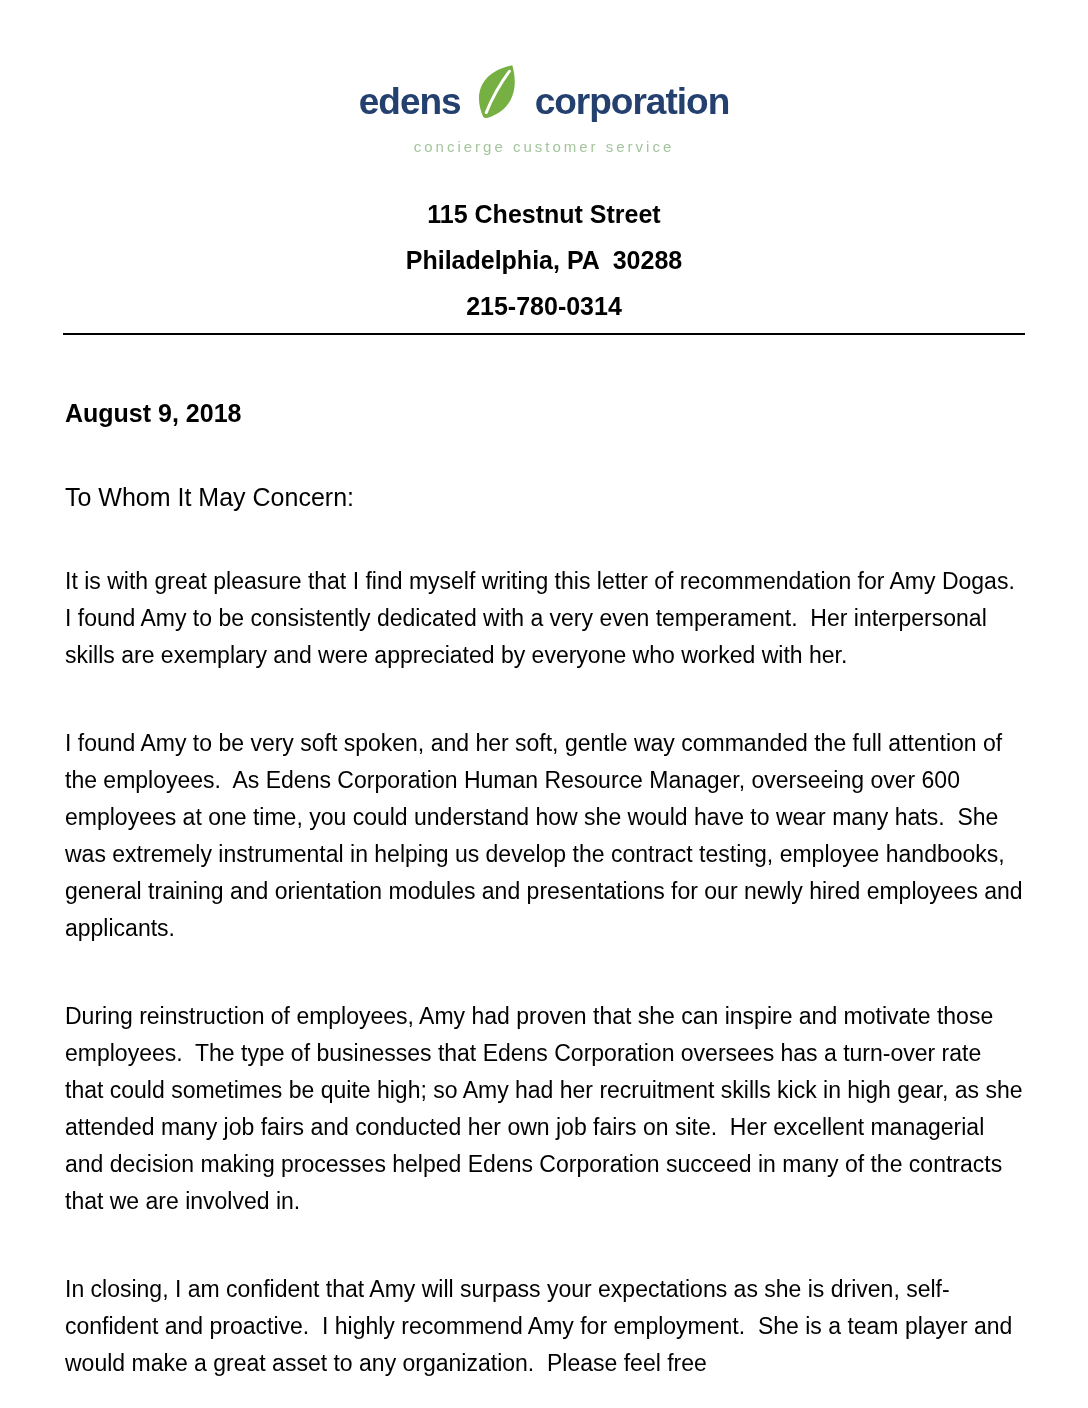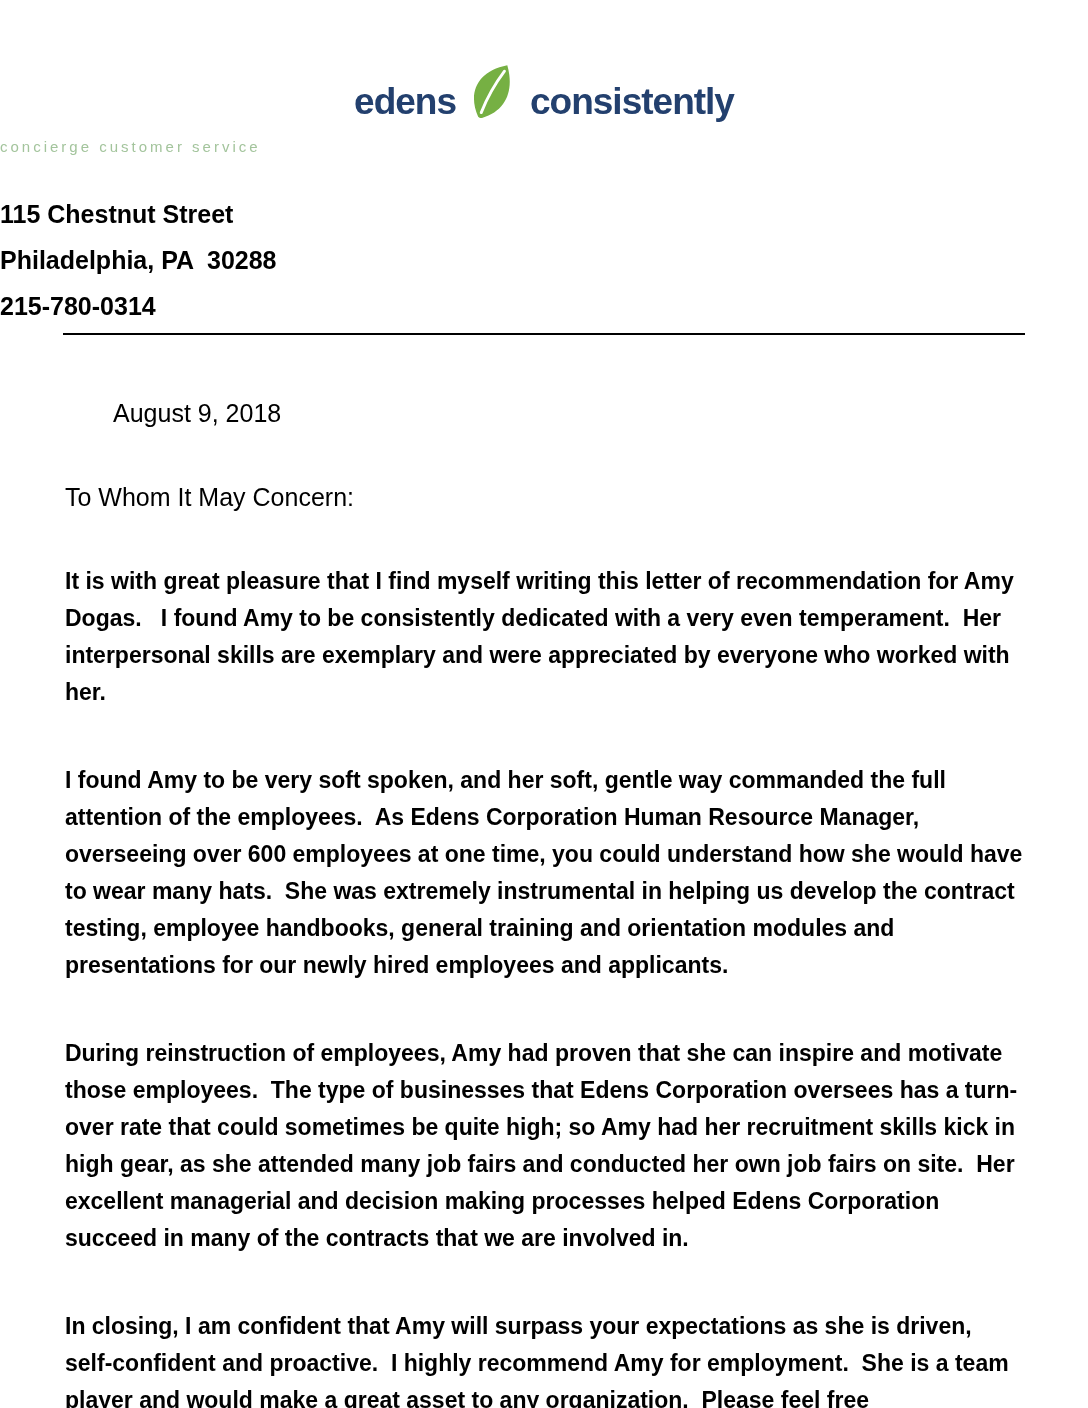--- a/index.html
+++ b/index.html
@@ -14,21 +14,21 @@
   html, body { background: #ffffff; }
   .page {
     width: 1088px;
     height: 1408px;
     margin: 0 auto;
     background: var(--bg);
     font-family: "Liberation Sans", sans-serif;
     color: var(--text);
     overflow: hidden;
   }
-  .letterhead { padding-top: 70px; }
+  .letterhead { padding-top: 70px; text-align: center; }
   .logo-row {
     display: flex;
     align-items: center;
     justify-content: center;
     gap: 10px;
     height: 62px;
   }
   .logo-word {
     font-size: 37px;
     font-weight: bold;
@@ -53,53 +53,52 @@
   }
   .header-divider {
     border: none;
     border-top: 2px solid var(--rule);
     margin: 4px 63px 0 63px;
   }
   .letter-body { padding: 0 65px; }
   .date-line {
     margin-top: 64px;
     font-size: 25px;
-    font-weight: normal;
-    margin-left: 48px;
+    font-weight: bold;
   }
   .salutation {
     margin-top: 55px;
     font-size: 25px;
     font-weight: normal;
   }
   .para {
     margin-top: 51px;
     font-size: 23px;
-    font-weight: bold;
+    font-weight: normal;
     line-height: 37px;
     white-space: pre-wrap;
     text-align: left;
   }
 </style>
 </head>
 <body>
 
 <div class="page">
 
   <header class="letterhead">
 
     <div class="logo-row">
       <span class="logo-word">edens</span>
       <span class="leaf-wrap">
         <svg width="54" height="58" viewBox="0 0 60 64" aria-hidden="true">
           <path d="M10 58 C2 30 16 8 50 6 C54 34 42 56 14 60 C12 60 11 59 10 58 Z" fill="var(--green)"></path>
           <path d="M14 54 C22 40 34 24 46 12" stroke="#ffffff" stroke-width="3.2" fill="none" stroke-linecap="round"></path>
         </svg>
       </span>
-      <span class="logo-word">consistently</span>
+      <span class="logo-word">corporation</span>
     </div>
 
     <div class="tagline">concierge customer service</div>
 
     <div class="address-block">
       <div class="address-line">115 Chestnut Street</div>
       <div class="address-line">Philadelphia, PA  30288</div>
       <div class="address-line">215-780-0314</div>
     </div>
 

